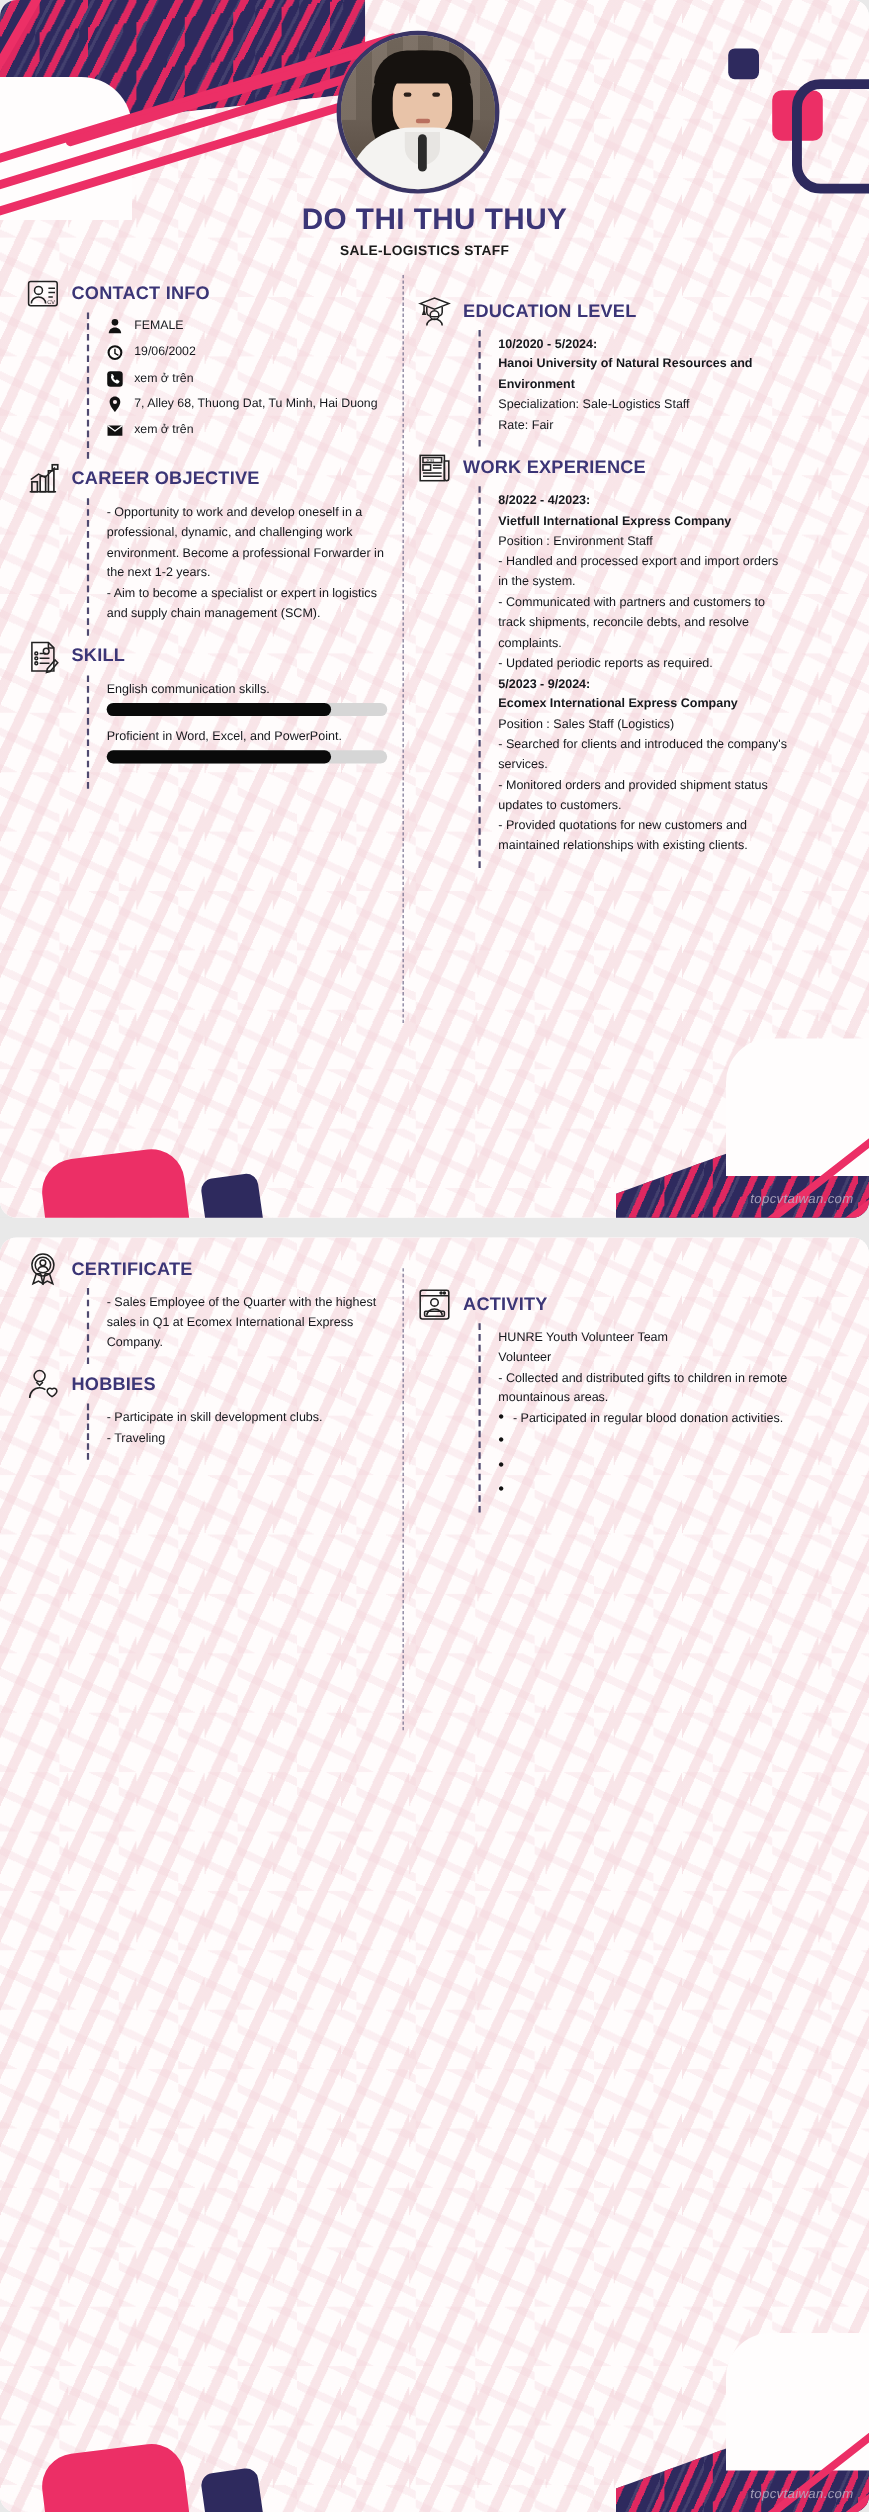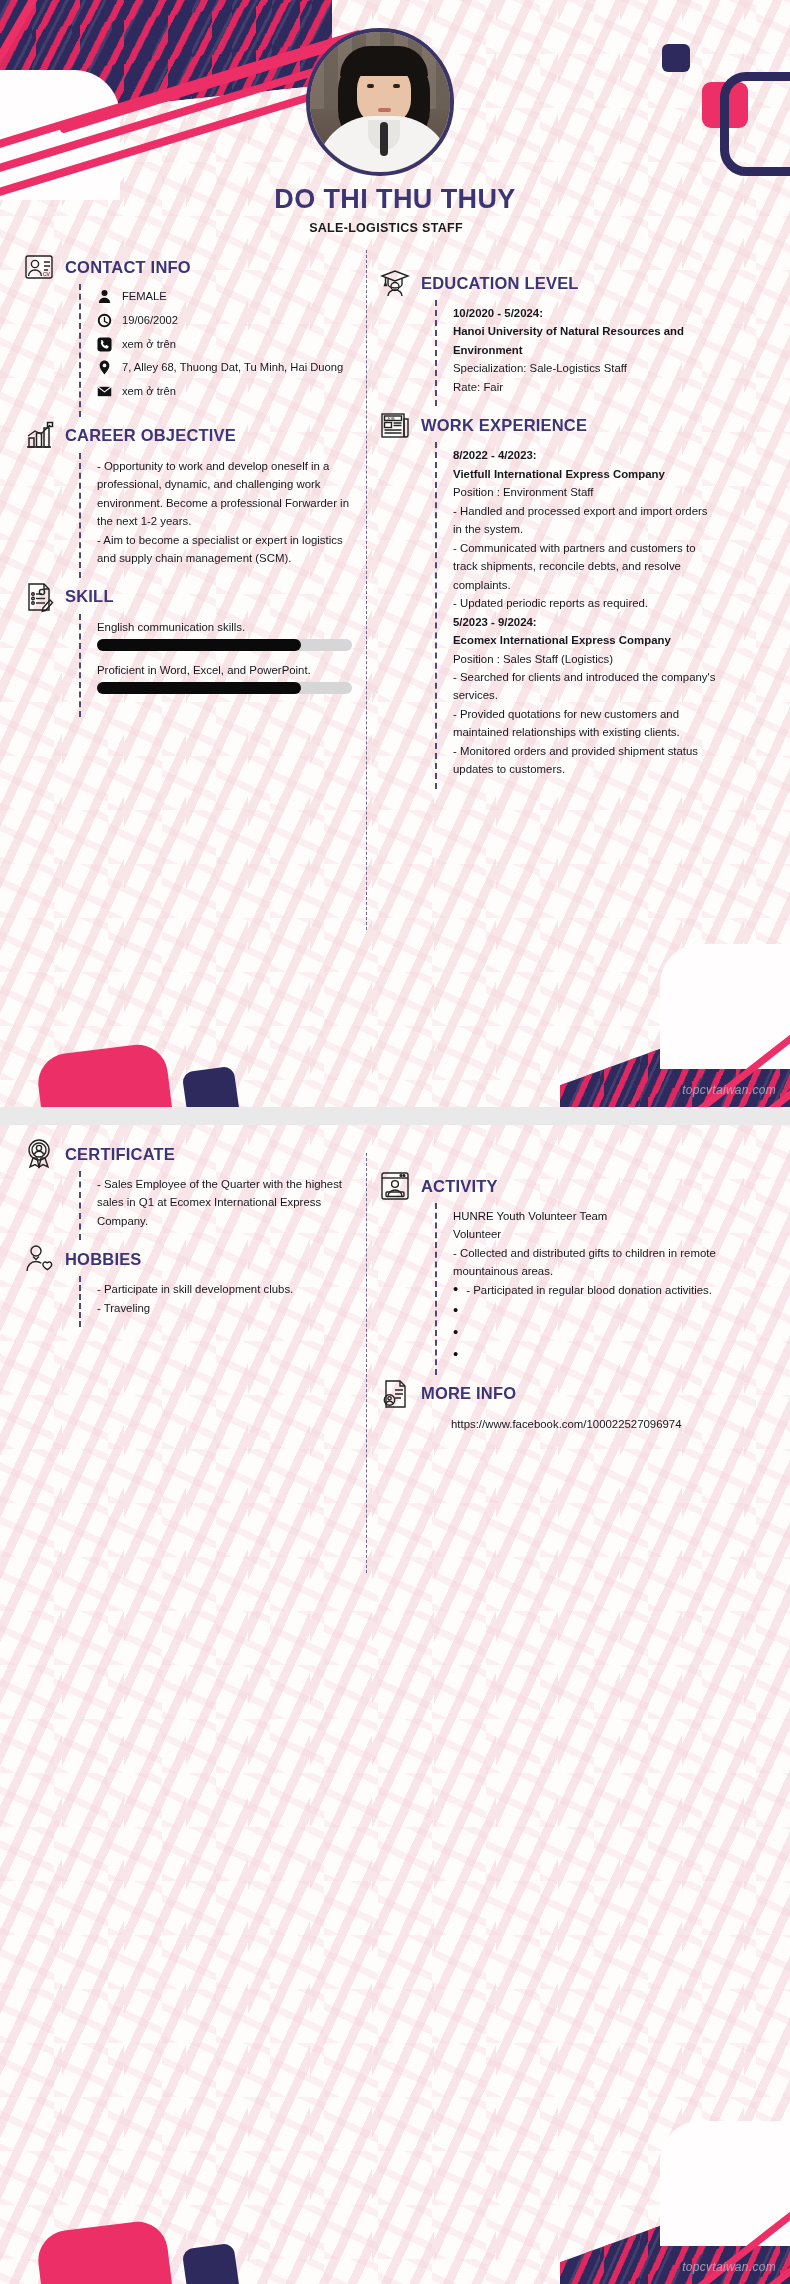--- a/index.html
+++ b/index.html
@@ -8,20 +8,21 @@
     background: #e9e9e9;
     font-family: "Liberation Sans", sans-serif;
   }
   body { width: 790px; height: 2284px; position: relative; overflow: hidden; }
 
   .page {
     position: relative;
     width: 790px;
     background: #fffdfd;
     overflow: hidden;
+    border-radius: 15px;
   }
   #page1 { height: 1107px; }
   #page-gap { height: 18px; background: #e9e9e9; }
   #page2 { height: 1159px; }
 
   
   .pattern {
     position: absolute;
     inset: 0;
     background-color: #fffcfc;
@@ -418,22 +419,22 @@
           <div class="line">Position : Environment Staff</div>
           <div class="line">- Handled and processed export and import orders in the system.</div>
           <div class="line">- Communicated with partners and customers to track shipments, reconcile debts, and resolve complaints.</div>
           <div class="line">- Updated periodic reports as required.</div>
         </div>
         <div>
           <div class="line b">5/2023 - 9/2024:</div>
           <div class="line b">Ecomex International Express Company</div>
           <div class="line">Position : Sales Staff (Logistics)</div>
           <div class="line">- Searched for clients and introduced the company's services.</div>
+          <div class="line">- Monitored orders and provided shipment status updates to customers.</div>
           <div class="line">- Provided quotations for new customers and maintained relationships with existing clients.</div>
-          <div class="line">- Monitored orders and provided shipment status updates to customers.</div>
         </div>
       </div>
     </div>
   </div>
 
   <div class="btm-hatch"></div>
   <div class="btm-white-round"></div>
   <div class="btm-stripes">
     <div class="s" style="right:-40px; bottom:10px;  width:330px;"></div>
     <div class="s" style="right:-40px; bottom:34px;  width:330px;"></div>
@@ -513,38 +514,20 @@
         <div class="line">HUNRE Youth Volunteer Team</div>
         <div class="line">Volunteer</div>
         <div class="line">- Collected and distributed gifts to children in remote mountainous areas.</div>
         <div class="bullet-dot">-  Participated in regular blood donation activities.</div>
         <div class="plain-dot">•</div>
         <div class="plain-dot">•</div>
         <div class="plain-dot">•</div>
       </div>
     </div>
 
-    <div class="section">
-      <div class="sec-head">
-        <span class="sec-icon">
-          <svg viewBox="0 0 32 32" fill="none" stroke="#222" stroke-width="1.4">
-            <path d="M7 3h14l5 5v21H7z"></path>
-              <path d="M21 3v5h5"></path>
-            <path d="M16 12h8M16 16h8M16 20h6"></path>
-            <circle cx="10.5" cy="22" r="5.2"></circle>
-            <circle cx="10.5" cy="20.3" r="1.7"></circle>
-            <path d="M7.2 25.6c.4-1.6 1.8-2.5 3.3-2.5s2.9.9 3.3 2.5"></path>
-          </svg>
-        </span>
-        <span class="sec-title">MORE INFO</span>
-      </div>
-      <div class="sec-body" style="border-left:none;">
-        <div class="line">https://www.facebook.com/100022527096974</div>
-      </div>
-    </div>
   </div>
 
   <div class="btm-hatch"></div>
   <div class="btm-white-round"></div>
   <div class="btm-stripes">
     <div class="s" style="right:-40px; bottom:10px;  width:330px;"></div>
     <div class="s" style="right:-40px; bottom:34px;  width:330px;"></div>
     <div class="s" style="right:-40px; bottom:58px;  width:330px;"></div>
     <div class="s" style="right:-10px; bottom:90px;  width:300px;"></div>
   </div>

